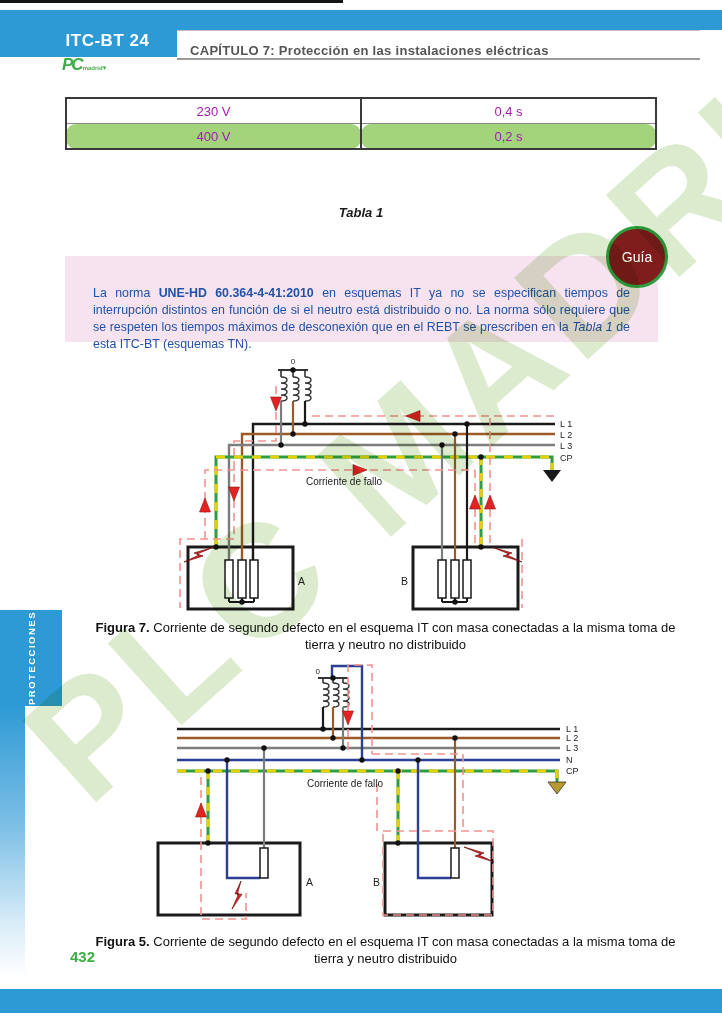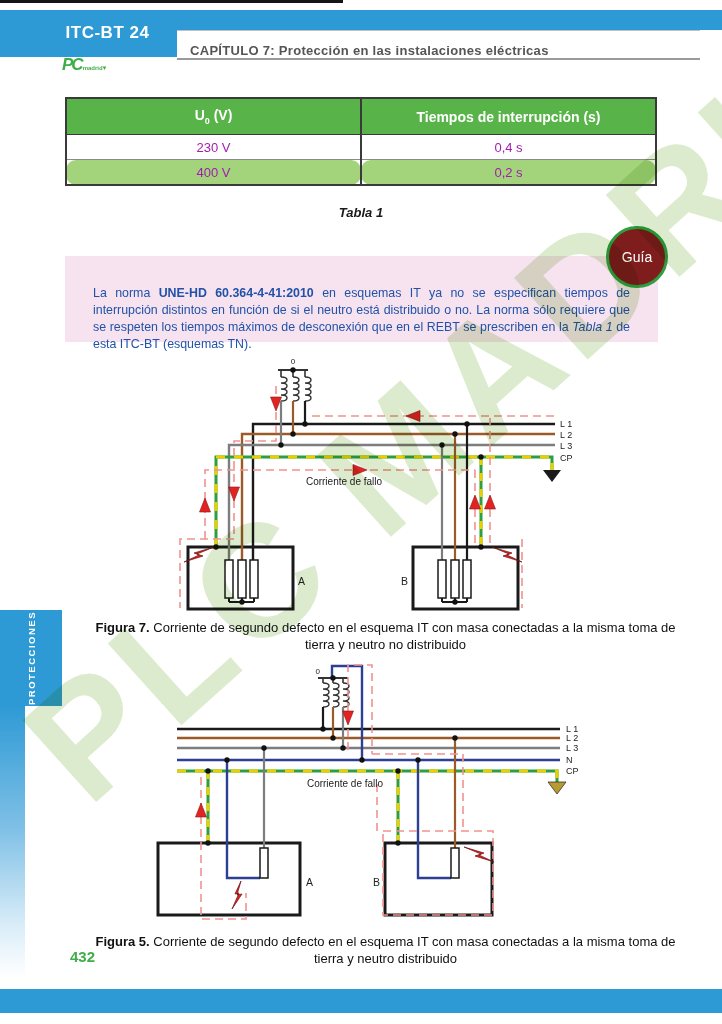--- a/index.html
+++ b/index.html
@@ -6,21 +6,21 @@
   .page{position:relative;width:722px;height:1024px;background:#ffffff;overflow:hidden;
         font-family:"Liberation Sans",sans-serif;color:#222;}
   .abs{position:absolute;}
 
   
   .scan-artifact{top:0;left:0;width:343px;height:3px;background:#151515;z-index:2;}
   .top-band{top:10px;left:0;width:722px;height:20px;background:#2e9ad5;z-index:2;}
   .header-tab{top:10px;left:0;width:187px;height:47px;background:#2e9ad5;z-index:2;
               display:flex;align-items:flex-end;justify-content:center;}
   .header-tab span{color:#fff;font-weight:bold;font-size:17px;letter-spacing:.5px;
-                   padding-bottom:14px;padding-left:28px;}
+                   padding-bottom:6px;padding-left:28px;}
   .chapter-bar{top:30px;left:177px;width:523px;height:27px;background:#fff;z-index:2;
                border-top:1px solid #c0c0c0;border-bottom:2px solid #9a9a9a;
                display:flex;align-items:flex-end;font-weight:bold;}
   .chapter-bar span{color:#555;font-size:13px;padding-left:13px;letter-spacing:.3px;}
 
   
   .logo{top:56px;left:62px;z-index:2;color:#3fae49;line-height:1;}
   .logo .mark{font-size:17px;font-weight:bold;letter-spacing:-2px;font-style:italic;}
   .logo .sub{font-size:6px;font-weight:bold;margin-left:1px;}
   .logo .tick{font-size:7px;color:#3fae49;}
@@ -89,24 +89,20 @@
   <div class="abs chapter-bar">
     <span>CAPÍTULO 7: Protección en las instalaciones eléctricas</span>
   </div>
 
   <div class="abs logo">
     <span class="mark">PC</span><span class="sub">madrid</span><span class="tick">▾</span>
   </div>
 
   <table class="abs t1">
     <tbody>
-        <tr>
-      <th class="c1"><span>U</span><sub>0</sub><span> (V)</span></th>
-      <th>Tiempos de interrupción (s)</th>
-    </tr>
     <tr>
       <td class="c1">230 V</td>
       <td>0,4 s</td>
     </tr>
     <tr class="green">
       <td class="c1">400 V</td>
       <td>0,2 s</td>
     </tr>
   </tbody>
     </table>

